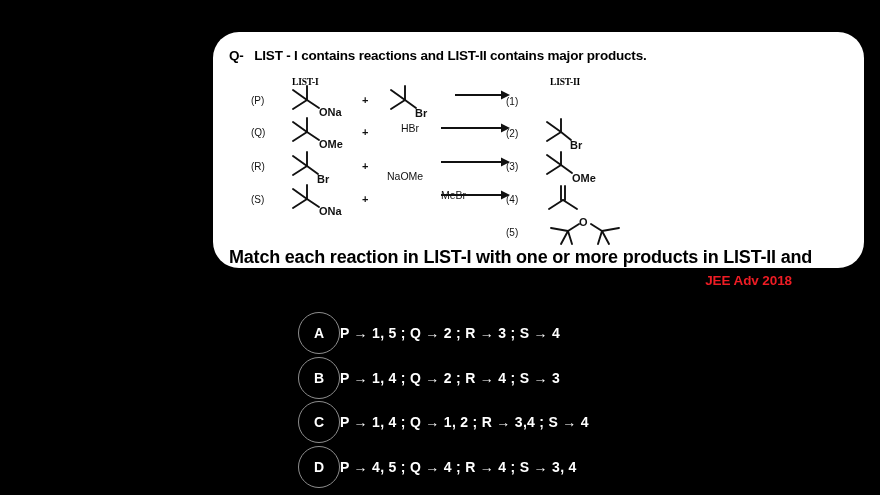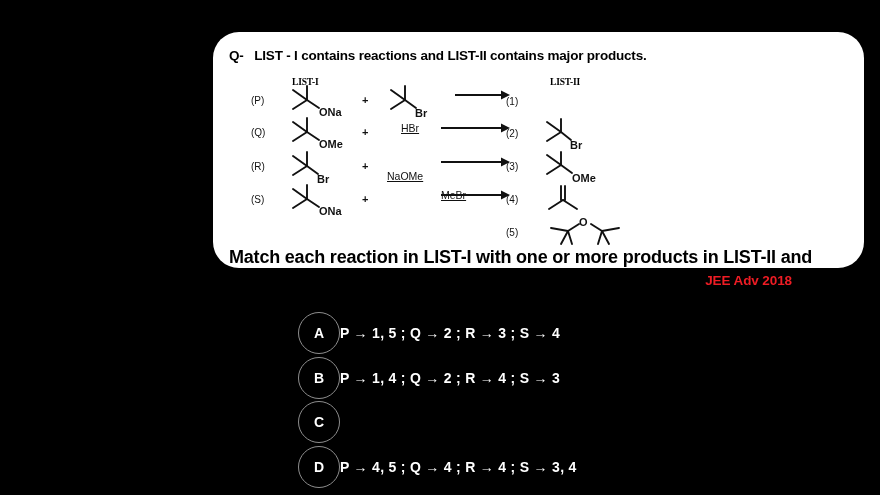--- a/index.html
+++ b/index.html
@@ -70,21 +70,20 @@
     font-family: "Liberation Sans", sans-serif;
   }
 
   
   .struct { position: absolute; }
 
   .reagent {
     position: absolute;
     font-size: 10.5px;
     color: #111;
-    text-decoration: underline;
   }
   .plus {
     position: absolute;
     font-size: 11px;
     font-weight: bold;
     color: #111;
   }
 
   
   .opt-row {
@@ -286,19 +285,20 @@
   <div class="opt-row" style="top:312px;">
     <div class="opt-circle">A</div>
     <div class="opt-text">P → 1, 5 ; Q → 2 ; R → 3 ; S → 4</div>
   </div>
   <div class="opt-row" style="top:357px;">
     <div class="opt-circle">B</div>
     <div class="opt-text">P → 1, 4 ; Q → 2 ; R → 4 ; S → 3</div>
   </div>
   <div class="opt-row" style="top:401px;">
     <div class="opt-circle">C</div>
+    <div class="opt-text">P → 1, 4 ; Q → 1, 2 ; R → 3,4 ; S → 4</div>
   </div>
   <div class="opt-row" style="top:446px;">
     <div class="opt-circle">D</div>
     <div class="opt-text">P → 4, 5 ; Q → 4 ; R → 4 ; S → 3, 4</div>
   </div>
 
 </div>
 
 </body></html>

